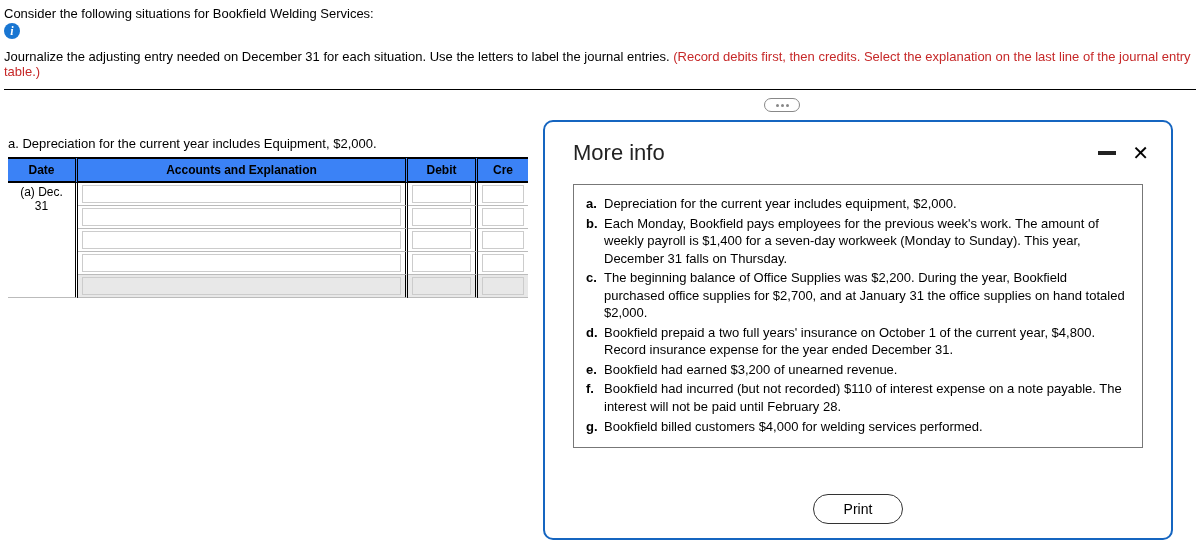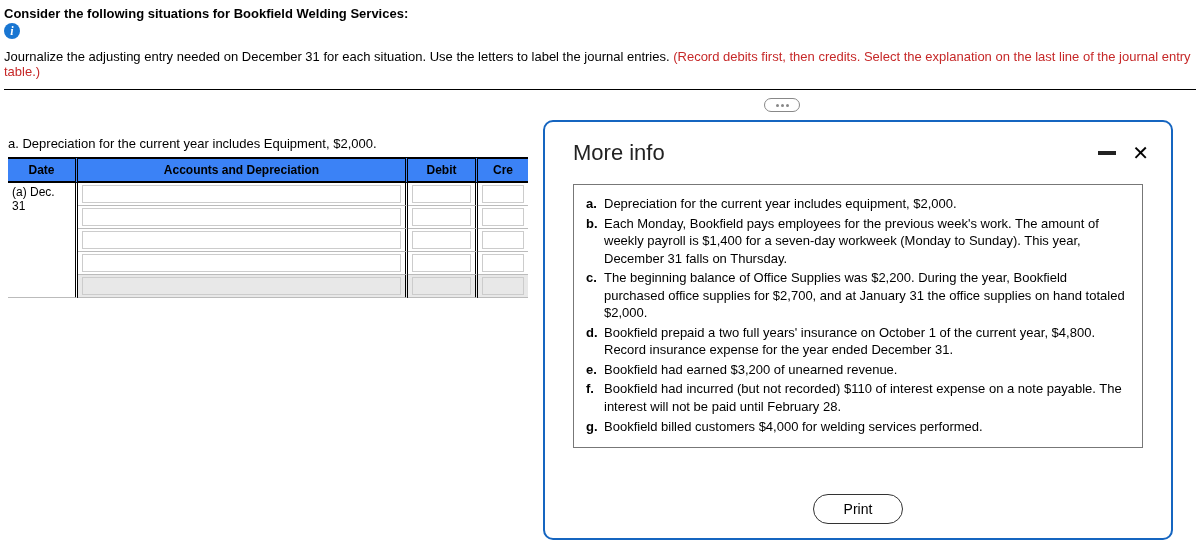--- a/index.html
+++ b/index.html
@@ -7,21 +7,21 @@
     font-family: Arial, Helvetica, sans-serif;
     font-size: 13px;
     color: #000;
     background: #fff;
     width: 1200px;
     height: 558px;
     position: relative;
     overflow: hidden;
   }
   .content { padding: 6px 4px; }
-  .line1 { margin-bottom: 2px; font-weight: bold; }
+  .line1 { margin-bottom: 2px; }
   .line2 { color: #1565c0; display: flex; align-items: center; gap: 4px; margin-bottom: 10px; }
   .info-icon {
     display: inline-flex; width: 16px; height: 16px;
     background: #1976d2; color: #fff; border-radius: 50%;
     align-items: center; justify-content: center;
     font-style: italic; font-family: Georgia, serif;
     font-weight: bold; font-size: 12px;
   }
   .line3 { margin-bottom: 4px; }
   .red-hint { color: #c62828; }
@@ -42,21 +42,21 @@
     padding: 4px 6px; text-align: center;
   }
   .jtable th.col-date { width: 70px; border-right: 3px double #000; }
   .jtable th.col-acct { width: 330px; border-right: 3px double #000; }
   .jtable th.col-deb  { width: 70px; border-right: 3px double #000; }
   .jtable th.col-cre  { width: 50px; }
   .jtable td {
     border-bottom: 1px solid #bbb; height: 22px; font-size: 12px;
     padding: 2px 4px; background: #fff;
   }
-  .jtable td.date-cell { border-right: 3px double #000; vertical-align: top; text-align: left; }
+  .jtable td.date-cell { border-right: 3px double #000; vertical-align: top; text-align: center; }
   .jtable td.input-cell { border-right: 3px double #000; }
   .cell-input {
     width: 100%; height: 18px; border: 1px solid #ccc; background: #fff;
     font-size: 12px; padding: 0 2px;
   }
   .jtable tr.lastrow td { background: #e8e8e8; }
   .jtable tr.lastrow .cell-input { background: #e8e8e8; }
 
   .modal {
     position: absolute;
@@ -107,21 +107,21 @@
       <span></span>
       <span></span>
     </div>
 
   <div class="section-a">
     <div class="section-a-title">a. Depreciation for the current year includes Equipment, $2,000.</div>
     <table class="jtable">
       <thead>
         <tr>
           <th class="col-date">Date</th>
-          <th class="col-acct">Accounts and Depreciation</th>
+          <th class="col-acct">Accounts and Explanation</th>
           <th class="col-deb">Debit</th>
           <th class="col-cre">Cre</th>
         </tr>
       </thead>
       <tbody>
         <tr>
           <td class="date-cell" rowspan="5">(a) Dec. 31</td>
           <td class="input-cell"><input class="cell-input" style=""></td>
           <td class="input-cell"><input class="cell-input" style=""></td>
           <td><input class="cell-input" style=""></td>

